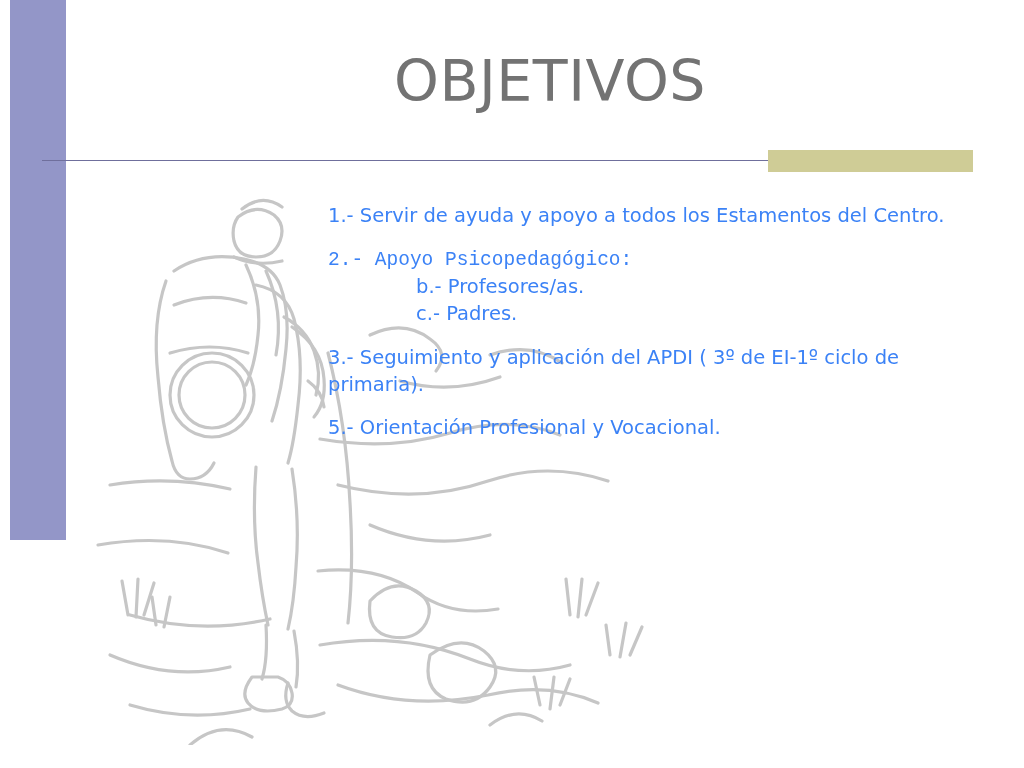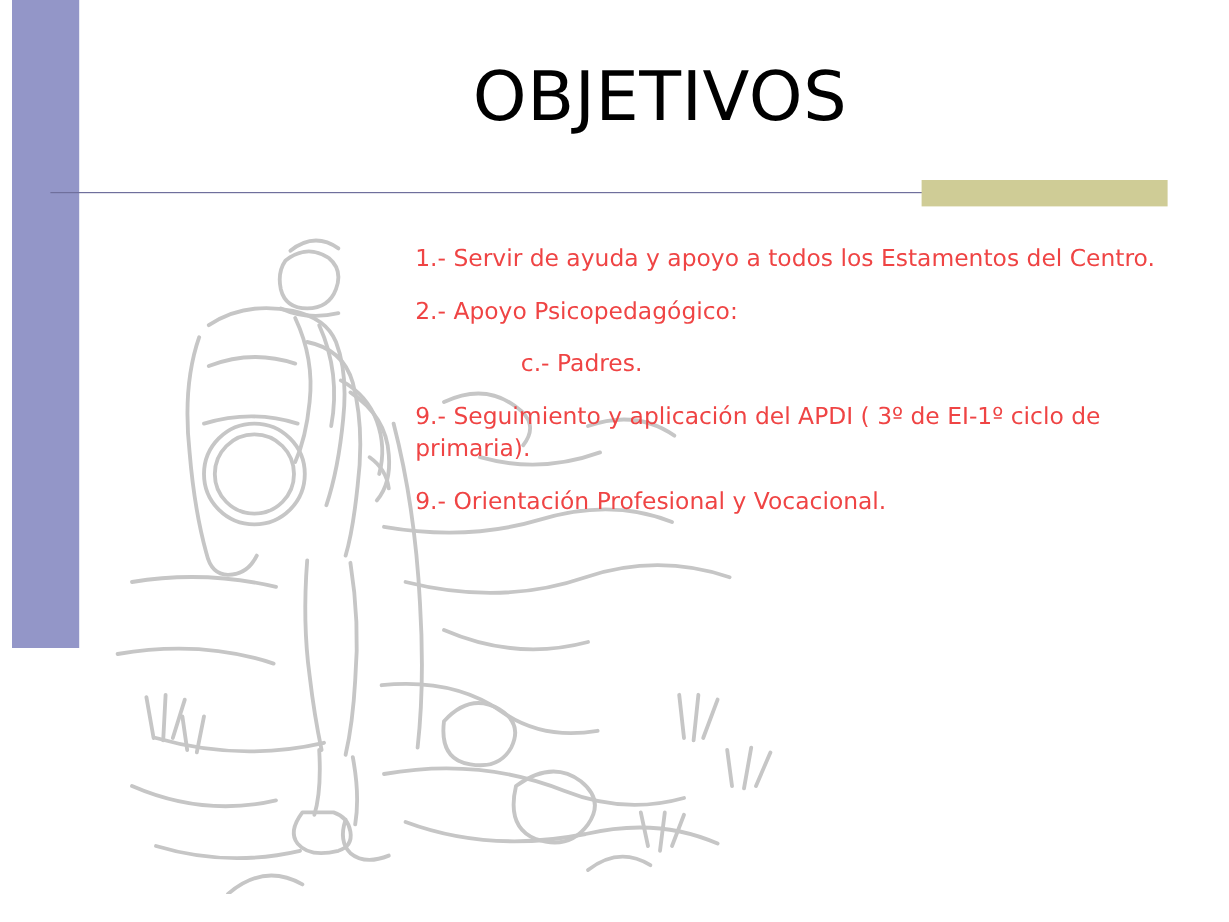--- a/index.html
+++ b/index.html
@@ -39,21 +39,21 @@
     background: #ffffff;
   }
 
   
   .title {
     position: absolute;
     left: 120px;
     top: 50px;
     width: 860px;
     text-align: center;
-    color: #000000;
+    color: #737373;
     font-size: 57px;
     font-family: "DejaVu Sans", sans-serif;
     font-weight: normal;
     letter-spacing: 0.5px;
     line-height: 1.1;
   }
 
   
   .rule {
     position: absolute;
@@ -79,38 +79,39 @@
     top: 185px;
     width: 640px;
     height: 560px;
     opacity: 1;
     pointer-events: none;
   }
 
   
   .body-text {
     position: absolute;
-    left: 346px;
+    left: 328px;
     top: 203px;
     width: 640px;
-    color: #ef4444;
+    color: #3b82f6;
     font-size: 19.5px;
     line-height: 1.38;
   }
   .para {
     margin: 0 0 17px 0;
   }
   .para.tight {
     margin-bottom: 0;
+    font-family: Liberation Mono, monospace;
   }
   .sub {
     margin: 0 0 0 88px;
   }
   .gap-after-sub {
-    margin-top: 16px;
+    margin-top: 0;
     margin-bottom: 17px;
   }
 </style>
 </head>
 <body>
 
 <div class="slide">
 
   <div class="left-bar-edge"></div>
   <div class="left-bar"></div>
@@ -181,18 +182,19 @@
         <path d="M300 150 q34 -16 60 4 q20 14 6 32"></path>
         <path d="M420 170 q40 -14 72 8"></path>
         <path d="M330 196 q50 14 100 -4"></path>
       </g>
     </svg>
   </div>
 
   <div class="body-text">
     <p class="para">1.- Servir de ayuda y apoyo a todos los Estamentos del Centro.</p>
     <p class="para tight">2.- Apoyo Psicopedagógico:</p>
+    <p class="sub">b.- Profesores/as.</p>
     <p class="sub gap-after-sub">c.- Padres.</p>
-    <p class="para">9.- Seguimiento y aplicación del APDI ( 3º de EI-1º ciclo de primaria).</p>
-    <p class="para">9.- Orientación Profesional y Vocacional.</p>
+    <p class="para">3.- Seguimiento y aplicación del APDI ( 3º de EI-1º ciclo de primaria).</p>
+    <p class="para">5.- Orientación Profesional y Vocacional.</p>
   </div>
 
 </div>
 
 </body></html>

